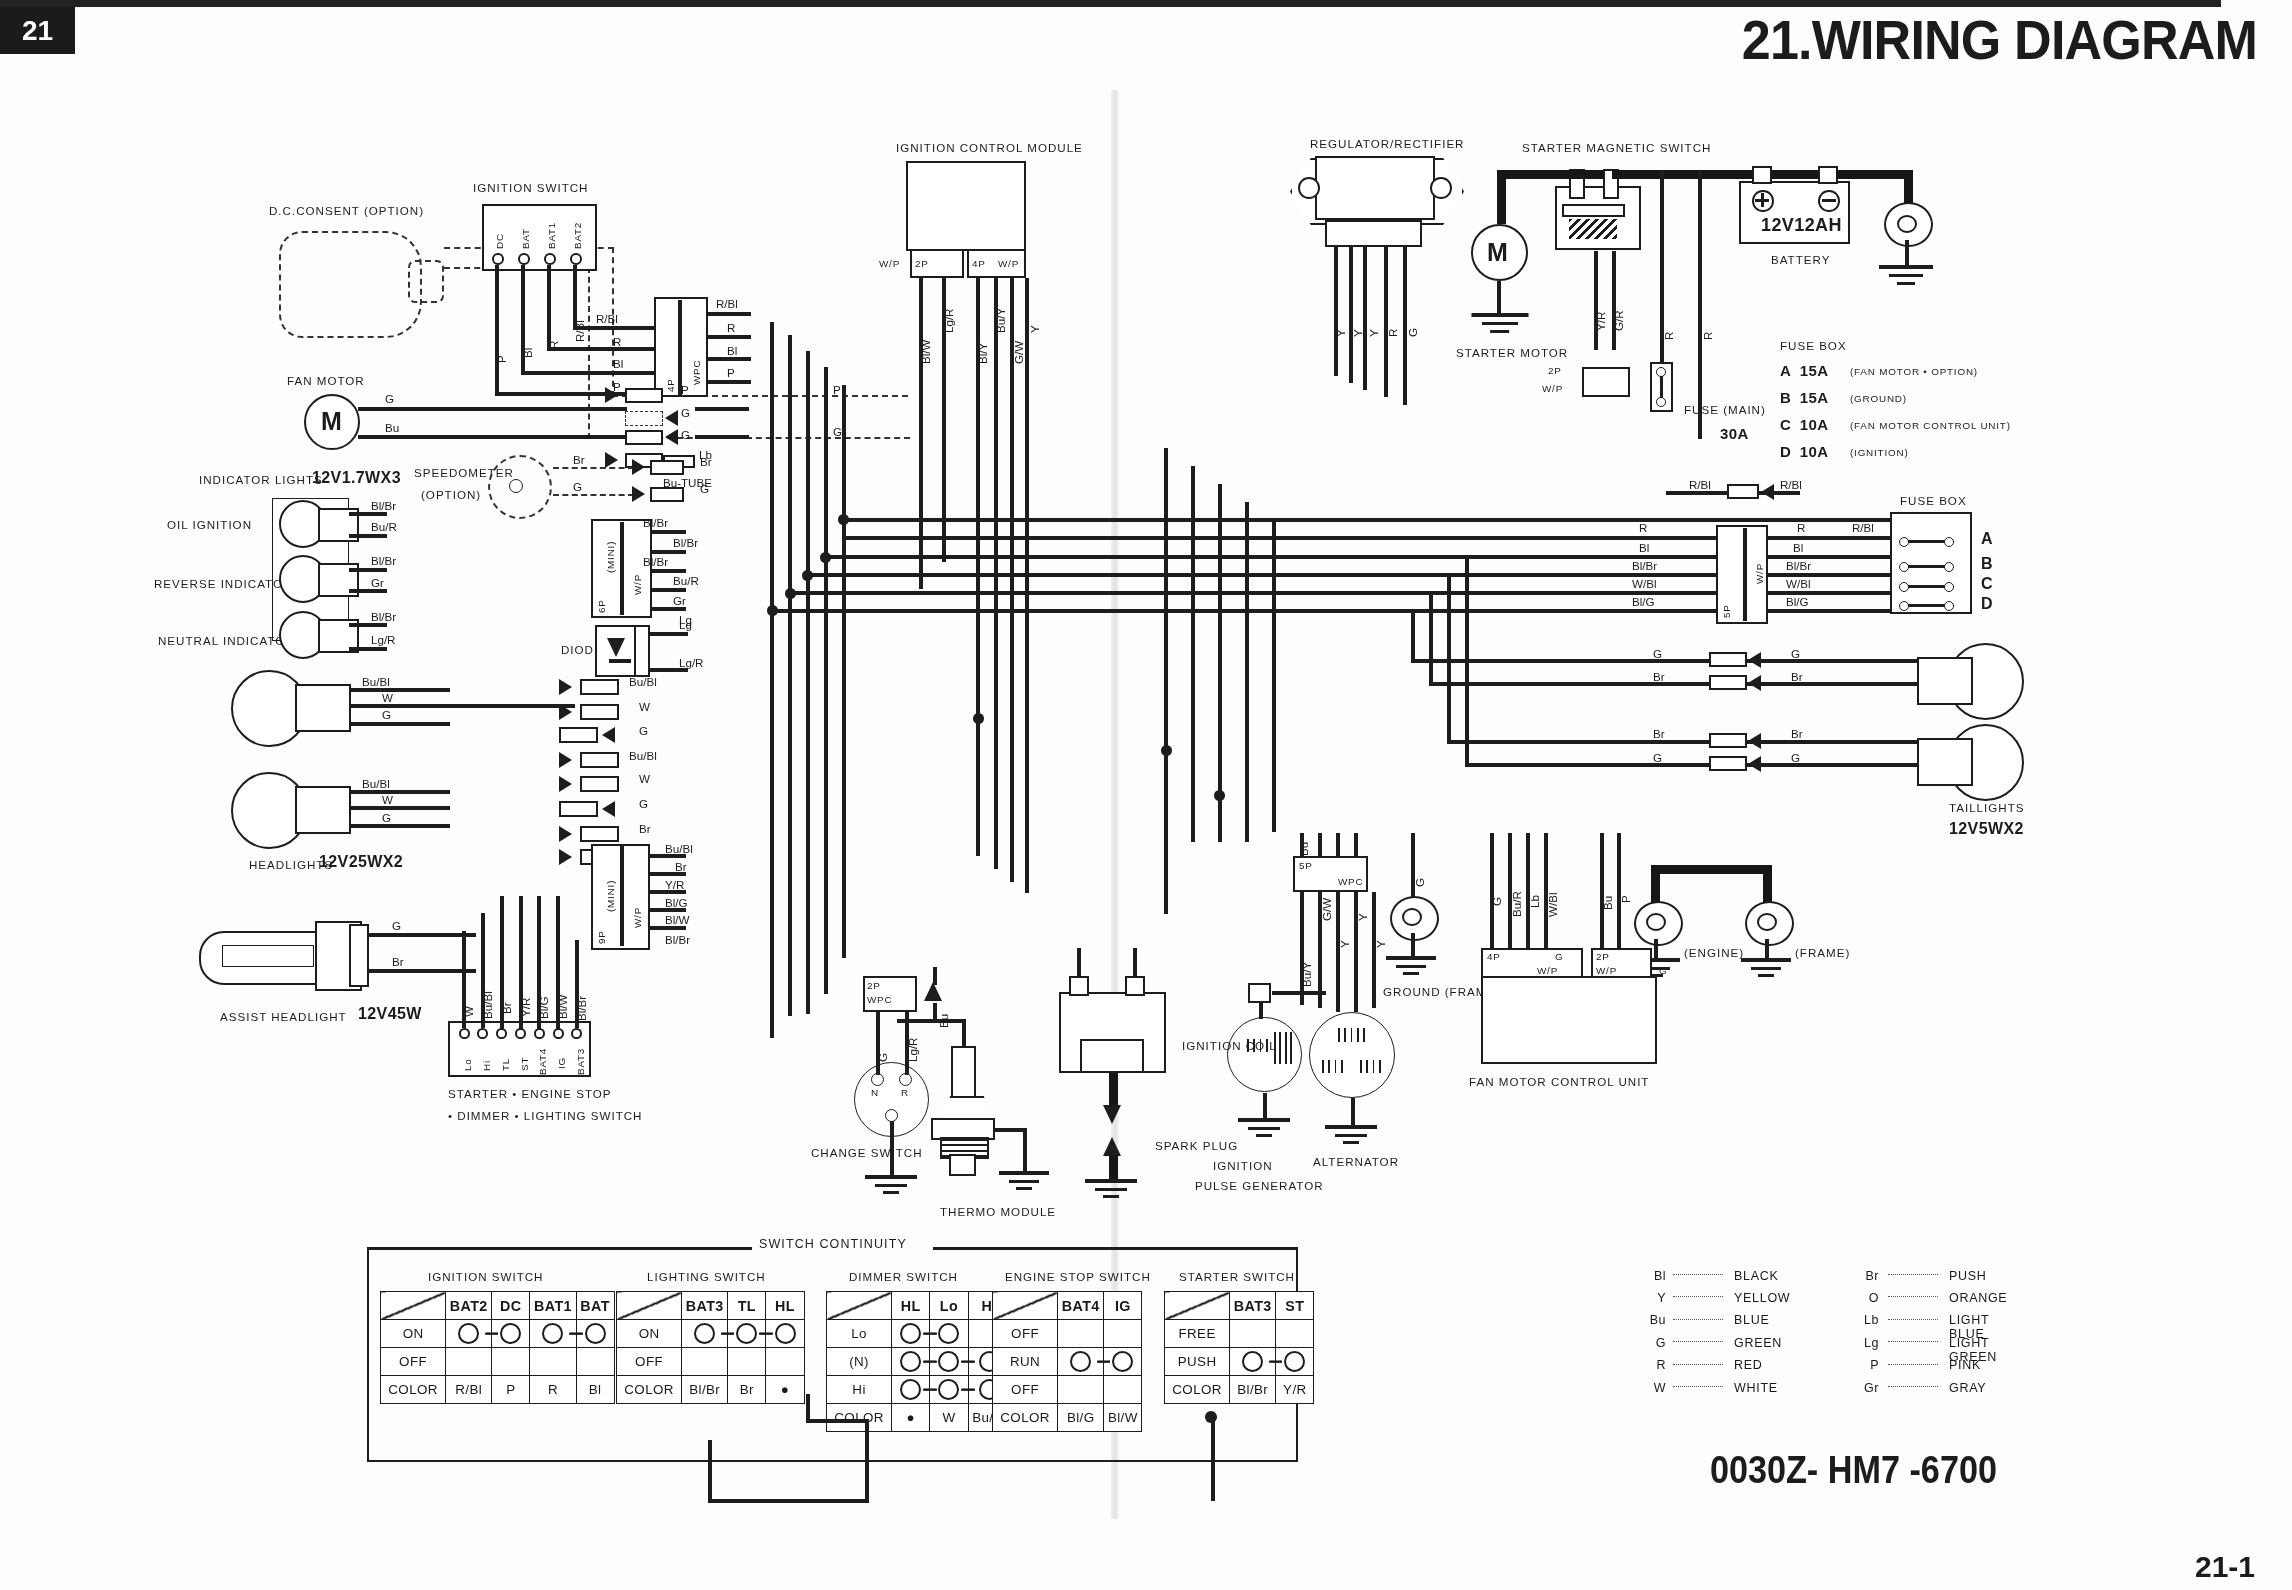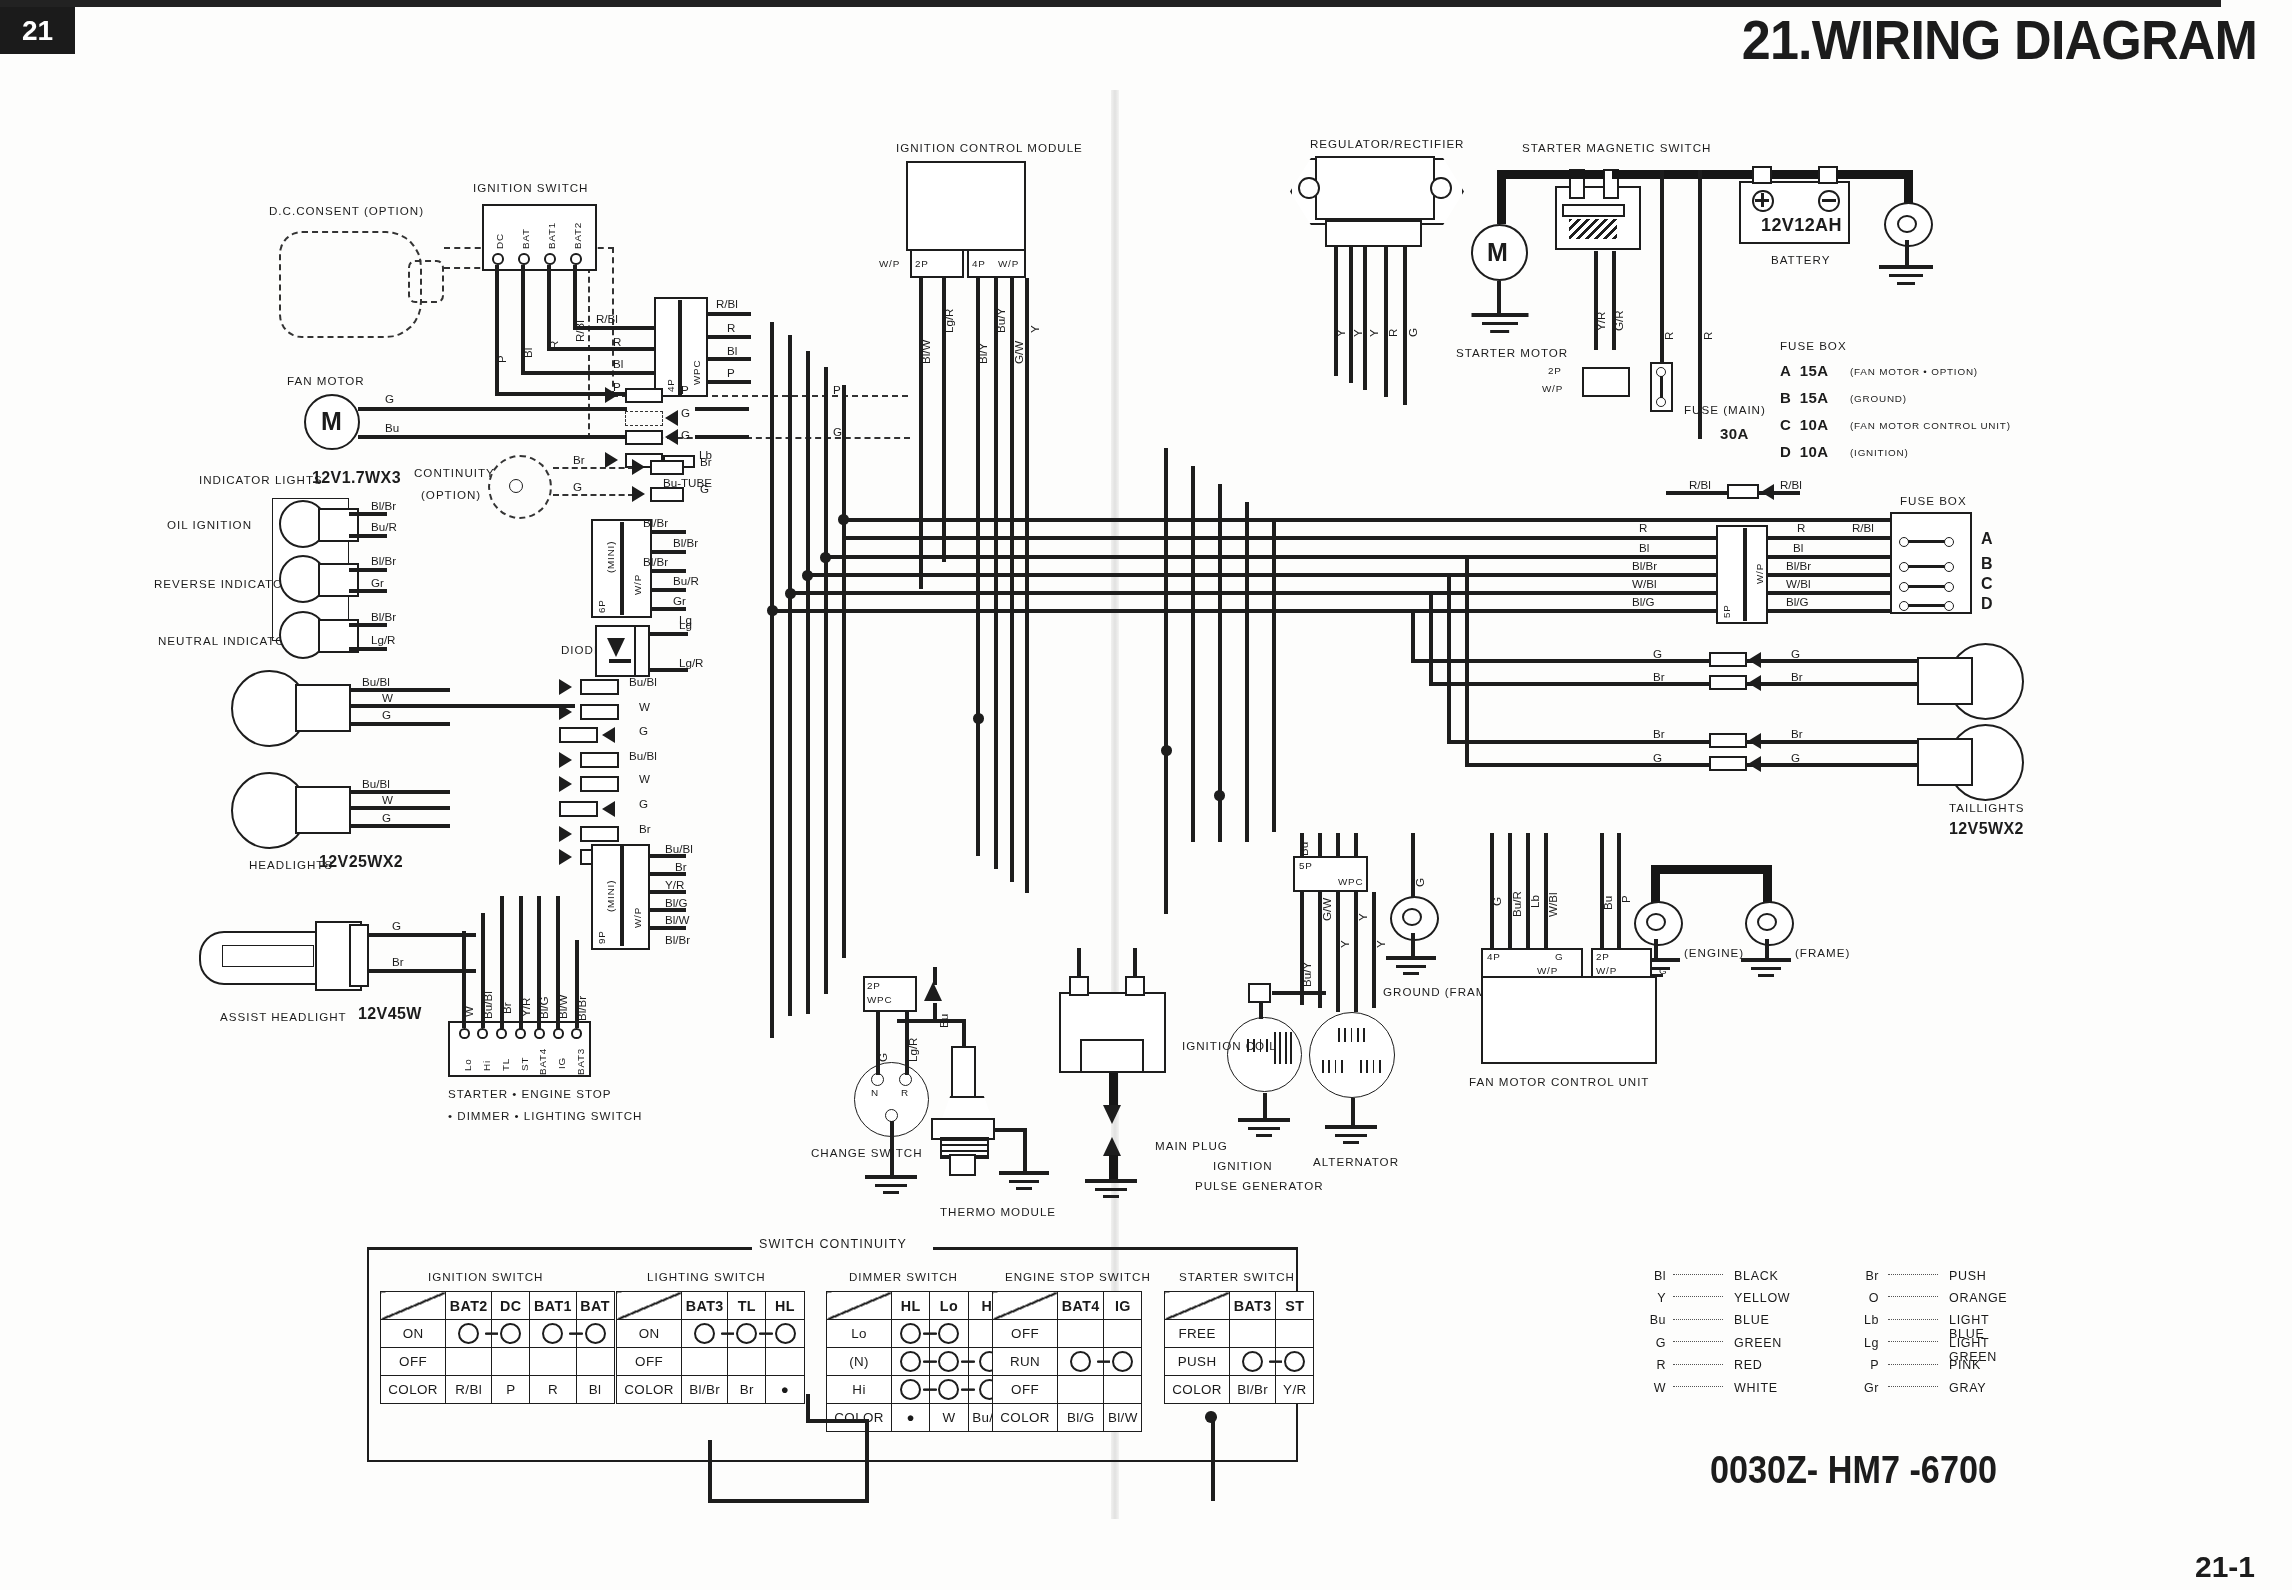--- a/index.html
+++ b/index.html
@@ -178,21 +178,21 @@
   <div class="tri-r" style="left:605px;top:452px;"></div>
   <div class="sq" style="left:663px;top:455px;width:32px;height:12.5px;"></div>
   <div class="txt wire-lbl" style="left:681px;top:383px;">P</div>
   <div class="txt wire-lbl" style="left:681px;top:406px;">G</div>
   <div class="txt wire-lbl" style="left:681px;top:428px;">G</div>
   <div class="txt wire-lbl" style="left:699px;top:448px;">Lb</div>
   <div class="txt wire-lbl" style="left:663px;top:476px;">Bu-TUBE</div>
   <div class="h" style="left:695px;top:407px;width:54px;"></div>
   <div class="h" style="left:695px;top:435px;width:54px;"></div>
 
-  <div class="txt lbl" style="left:414px;top:466px;">CONTINUITY</div>
+  <div class="txt lbl" style="left:414px;top:466px;">SPEEDOMETER</div>
   <div class="txt lbl" style="left:421px;top:488px;">(OPTION)</div>
   <div class="dashbox" style="left:488px;top:455px;width:64px;height:64px;border-radius:50%;"></div>
   <div class="circ" style="left:509px;top:479px;width:14.3px;height:14.3px;border-width:1.8px;"></div>
   <div class="abs" style="left:553px;top:467px;width:81px;height:0;border-top:2.7px dashed #333;"></div>
   <div class="abs" style="left:553px;top:494px;width:81px;height:0;border-top:2.7px dashed #333;"></div>
   <div class="txt wire-lbl" style="left:573px;top:453px;">Br</div>
   <div class="txt wire-lbl" style="left:573px;top:480px;">G</div>
   <div class="tri-r" style="left:632px;top:459px;"></div>
   <div class="tri-r" style="left:632px;top:486px;"></div>
   <div class="sq" style="left:650px;top:460px;width:34px;height:15px;"></div>
@@ -696,21 +696,21 @@
   <div class="txt lbl" style="left:1182px;top:1039px;">IGNITION COIL</div>
   <div class="vth" style="left:1109px;top:1073px;height:38px;"></div>
   <div class="tri-d" style="left:1103px;top:1105px;"></div>
   <div class="tri-u" style="left:1103px;top:1137px;"></div>
   <div class="vth" style="left:1109px;top:1155px;height:25px;"></div>
   <div class="gnd" style="left:1085px;top:1179px;width:52px;height:21.5px;">
     <i style="top:0;width:52px;height:3.6px;"></i>
       <i style="top:9px;width:32px;height:2.7px;"></i>
       <i style="top:16px;width:16px;height:2.7px;"></i>
   </div>
-  <div class="txt lbl" style="left:1155px;top:1139px;">MAIN PLUG</div>
+  <div class="txt lbl" style="left:1155px;top:1139px;">SPARK PLUG</div>
 
   <div class="box" style="left:951px;top:1046px;width:25px;height:52px;"></div>
   <div class="abs" style="left:939px;top:1096px;width:52px;height:27px;border:2.7px solid #1d1d1d;background:#fff;
         clip-path:polygon(20% 0,80% 0,100% 100%,0 100%);"></div>
   <div class="box" style="left:931px;top:1118px;width:64px;height:21.5px;"></div>
   <div class="abs" style="left:940px;top:1137px;width:45px;height:18px;border:2.7px solid #1d1d1d;background:repeating-linear-gradient(0deg,#1d1d1d 0 1.8px,#fff 1.8px 5.4px);"></div>
   <div class="box" style="left:949px;top:1154px;width:27px;height:21.5px;"></div>
   <div class="v" style="left:962px;top:1019px;height:27px;"></div>
   <div class="h" style="left:897px;top:1019px;width:66px;"></div>
   <div class="h" style="left:994px;top:1128px;width:32px;"></div>

